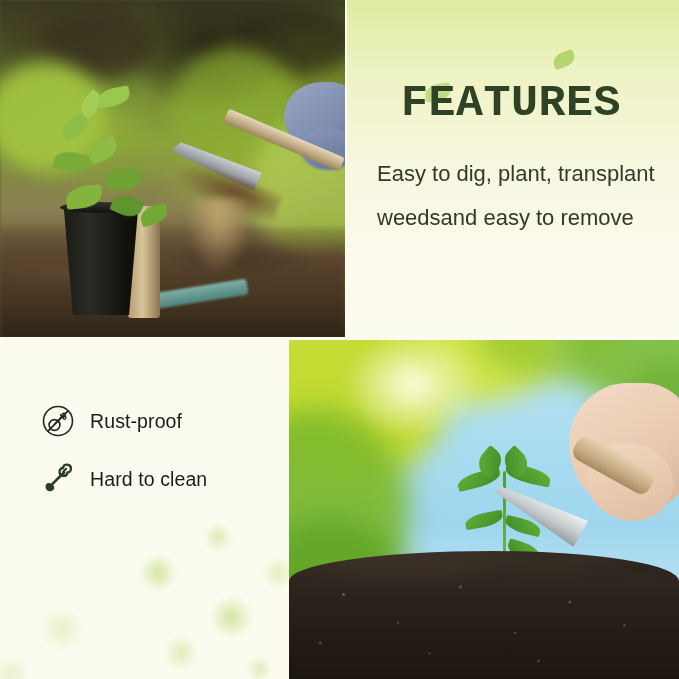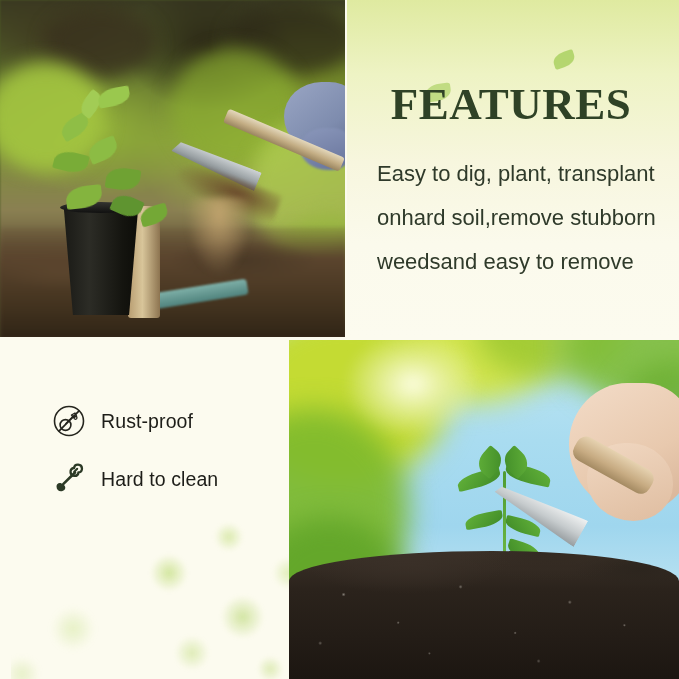--- a/index.html
+++ b/index.html
@@ -113,35 +113,34 @@
     overflow:hidden;
   }
   .leaf-deco { position:absolute; background:#a8cf5e; border-radius:60% 12% 60% 12%; opacity:.82; }
   .leaf-1 { left:206px; top:52px; width:22px; height:15px; transform:rotate(-18deg); }
   .leaf-2 { left:78px;  top:84px; width:26px; height:17px; transform:rotate(-8deg); opacity:.65; }
   .features-title {
     position:absolute; left:0; right:4px; top:78px;
     text-align:center;
     font-size:45px; font-weight:bold; letter-spacing:.5px;
     color:#2f4226;
-    font-family:Liberation Serif, serif;
+    font-family:Liberation Mono, monospace;
   }
   .features-body {
     position:absolute; left:30px; top:152px; width:290px;
     font-size:22px; line-height:2.0;
     color:#2f3a2a;
   }
   .features-body div { white-space:nowrap; }
 
   
   .feature-list-panel {
     position:absolute; left:0; top:339px; width:289px; height:340px;
     background:#fcfbef;
     overflow:hidden;
-    margin-left:11px;
   }
   .fl-water {
     position:absolute; right:-30px; bottom:-26px; width:230px; height:200px;
     background:
       radial-gradient(circle 26px at 30% 34%, rgba(176,212,92,.55), rgba(176,212,92,0) 72%),
       radial-gradient(circle 20px at 56% 16%, rgba(186,218,110,.5), rgba(186,218,110,0) 72%),
       radial-gradient(circle 30px at 62% 56%, rgba(168,206,86,.5), rgba(168,206,86,0) 72%),
       radial-gradient(circle 22px at 82% 34%, rgba(190,222,118,.45), rgba(190,222,118,0) 72%),
       radial-gradient(circle 24px at 40% 74%, rgba(180,214,104,.42), rgba(180,214,104,0) 72%),
       radial-gradient(circle 18px at 74% 82%, rgba(176,210,96,.4), rgba(176,210,96,0) 72%);
@@ -281,21 +280,20 @@
     <div class="pg-dirt"></div>
     <div class="pg-fall"></div>
   </div>
 
   <div class="features-panel">
     <div class="leaf-deco leaf-1"></div>
     <div class="leaf-deco leaf-2"></div>
     <div class="features-title">FEATURES</div>
     <div class="features-body">
       <div>Easy to dig, plant, transplant</div>
-      <div>onhard soil,remove stubborn</div>
       <div>weedsand easy to remove</div>
     </div>
   </div>
 
   <div class="feature-list-panel">
     <div class="fl-water"></div>
     <div class="fl-water2"></div>
     <div class="feature-rows">
 
       <div class="feature-row">

